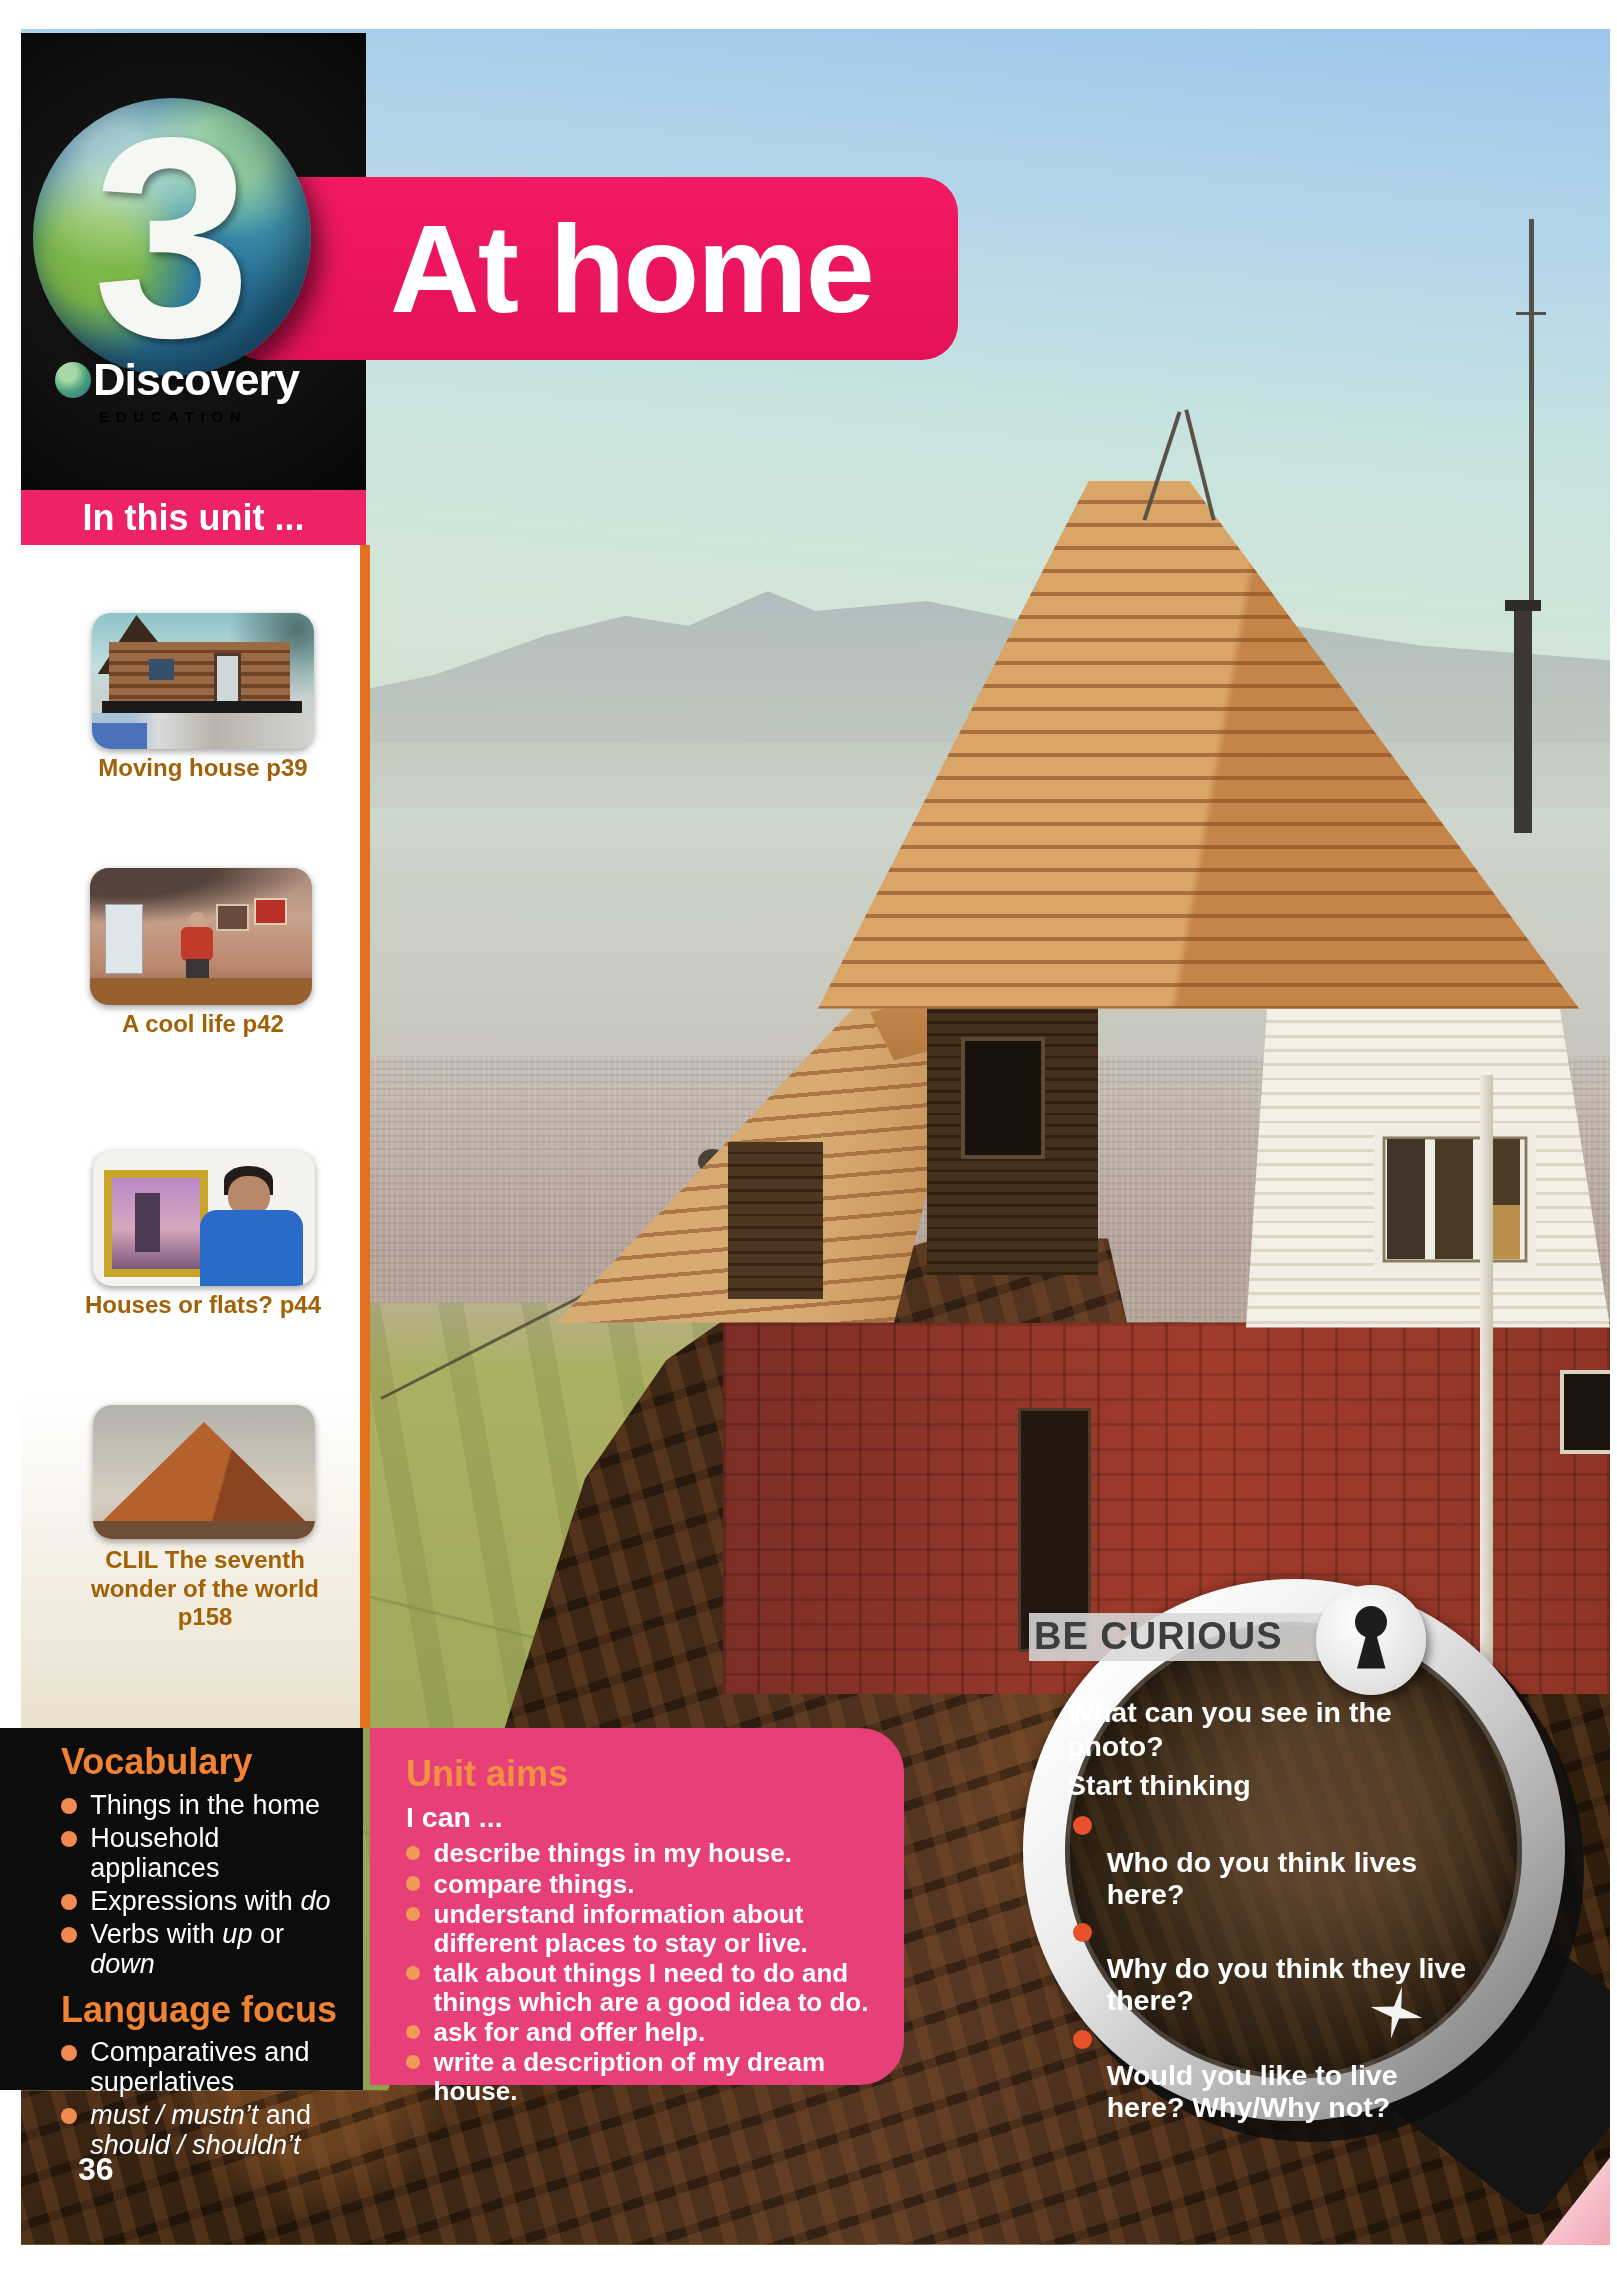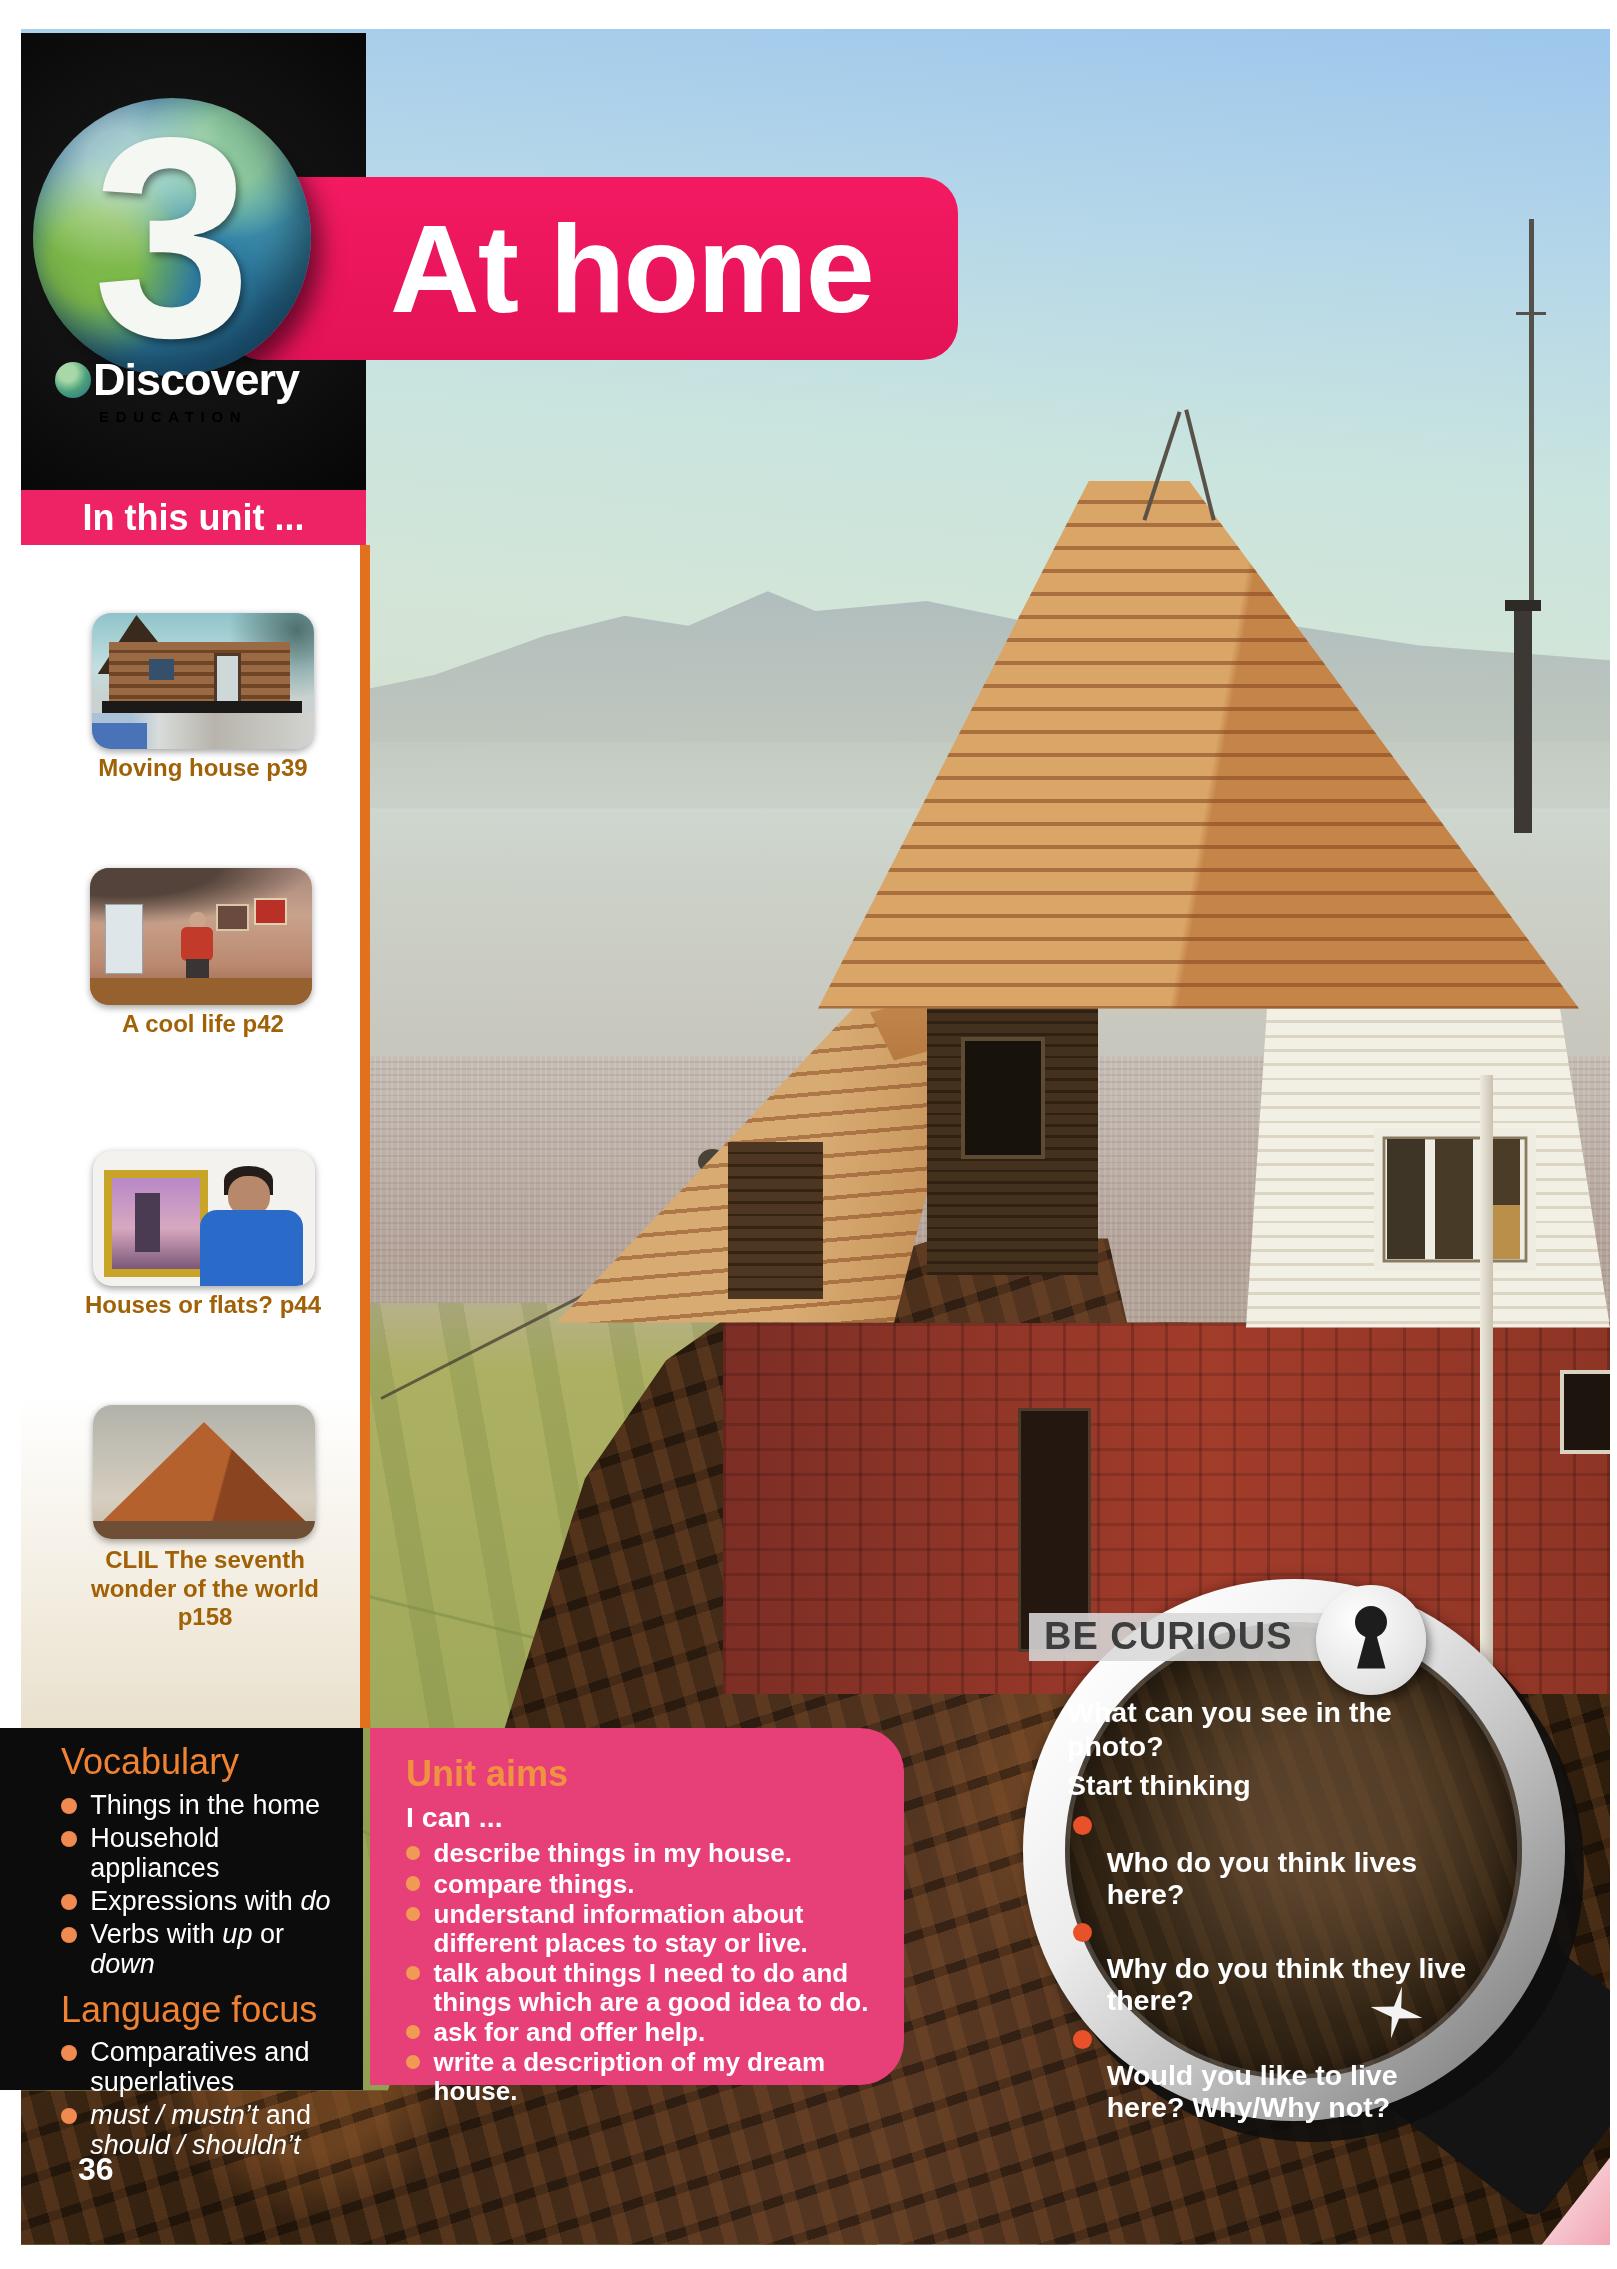--- a/index.html
+++ b/index.html
@@ -88,21 +88,21 @@
   .mag-ring{left:1002px;top:1550px;width:542px;height:542px;border-radius:50%;
        background:linear-gradient(135deg,#ffffff 12%,#ececec 38%,#c2c2c2 60%,#8e8e8e 85%);
        box-shadow:17px 19px 0 1.9px rgba(14,14,14,.88), 0 0 13.3px rgba(0,0,0,.35);}
   .mag-glass{left:1044px;top:1593px;width:457px;height:457px;border-radius:50%;
        background:
          radial-gradient(circle at 58% 42%,rgba(120,88,58,.45) 0 22%,rgba(0,0,0,0) 55%),
          repeating-linear-gradient(70deg,rgba(122,84,44,.18) 0 11.4px,rgba(0,0,0,0) 11.4px 28.5px),
          radial-gradient(circle at 50% 50%,#453322 0%,#322515 55%,#20160c 100%);
        box-shadow:inset 0 0 0 4.8px rgba(255,255,255,.18), inset 0 0 38px rgba(0,0,0,.55);}
   .bc-strip{left:1008px;top:1584px;width:306px;height:48px;background:rgba(216,216,216,.88);
-       display:flex;align-items:center;padding-left:15px;}
+       display:flex;align-items:center;padding-left:5px;}
   .bc-title{font-size:38px;font-weight:bold;color:#3d3d3d;letter-spacing:1px;}
   .bc-badge{left:1295px;top:1556px;width:110px;height:110px;border-radius:50%;
        background:radial-gradient(circle at 38% 32%,#ffffff,#e2e2e2 70%,#c6c6c6 100%);
        box-shadow:3.8px 5.7px 9.5px rgba(0,0,0,.45);}
   .keyhole-head{position:absolute;left:39px;top:21px;width:32px;height:32px;border-radius:50%;background:#1d1d1d;}
   .keyhole-stem{position:absolute;left:41px;top:44px;width:28.5px;height:40px;background:#1d1d1d;
        clip-path:polygon(38% 0,62% 0,100% 100%,0 100%);}
   .bc-body{left:1046px;top:1666px;width:409px;color:#ffffff;font-weight:bold;}
   .bc-q{font-size:28.5px;line-height:34px;margin:0 0 5.7px 0;}
   .bc-sub{font-size:28.5px;line-height:34px;margin:0 0 7.6px 0;}
@@ -188,21 +188,21 @@
 
   .t4{left:93px;top:1405px;height:134px;background:linear-gradient(180deg,#b2b2aa 0%,#d6cec0 70%,#c8bca8 100%);}
   .t4 .pyr{position:absolute;left:0;top:17px;width:222px;height:102px;
        clip-path:polygon(50% 0,97% 100%,3% 100%);
        background:linear-gradient(105deg,#b5612e 0 58%,#8a4420 59% 100%);}
   .t4 .base{position:absolute;left:0;top:116px;width:222px;height:18px;background:#6e4e34;}
 
   
   .vocabbox{left:0;top:1728px;width:363px;height:362px;background:#0c0c0c;color:#ffffff;
        padding:13.3px 0 0 61px;box-sizing:border-box;}
-  .orange-h{color:#f08233;font-size:36px;font-weight:normal;margin:0 0 7.6px 0;}
+  .orange-h{color:#f08233;font-size:36px;font-weight:bold;margin:0 0 7.6px 0;}
   .vlist{margin:0;padding:0;list-style:none;}
   .vitem{display:flex;margin:0 0 3.8px 0;}
   .vdot{flex:0 0 16px;height:16px;border-radius:50%;background:#f08a50;margin:6.7px 13.3px 0 0;}
   .vitem div{font-size:27px;line-height:29.5px;font-weight:normal;width:247px;}
   .aimsbox{left:370px;top:1728px;width:534px;height:357px;background:#e73f78;
        border-radius:0 44px 44px 0;padding:25px 0 0 36px;box-sizing:border-box;color:#ffffff;}
   .aims-h{color:#f0923f;font-size:36px;font-weight:bold;margin:0 0 5.7px 0;}
   .aims-intro{font-size:28.5px;font-weight:bold;margin:0 0 5.7px 0;}
   .alist{margin:0;padding:0;list-style:none;}
   .aitem{display:flex;margin:0 0 1.9px 0;}

